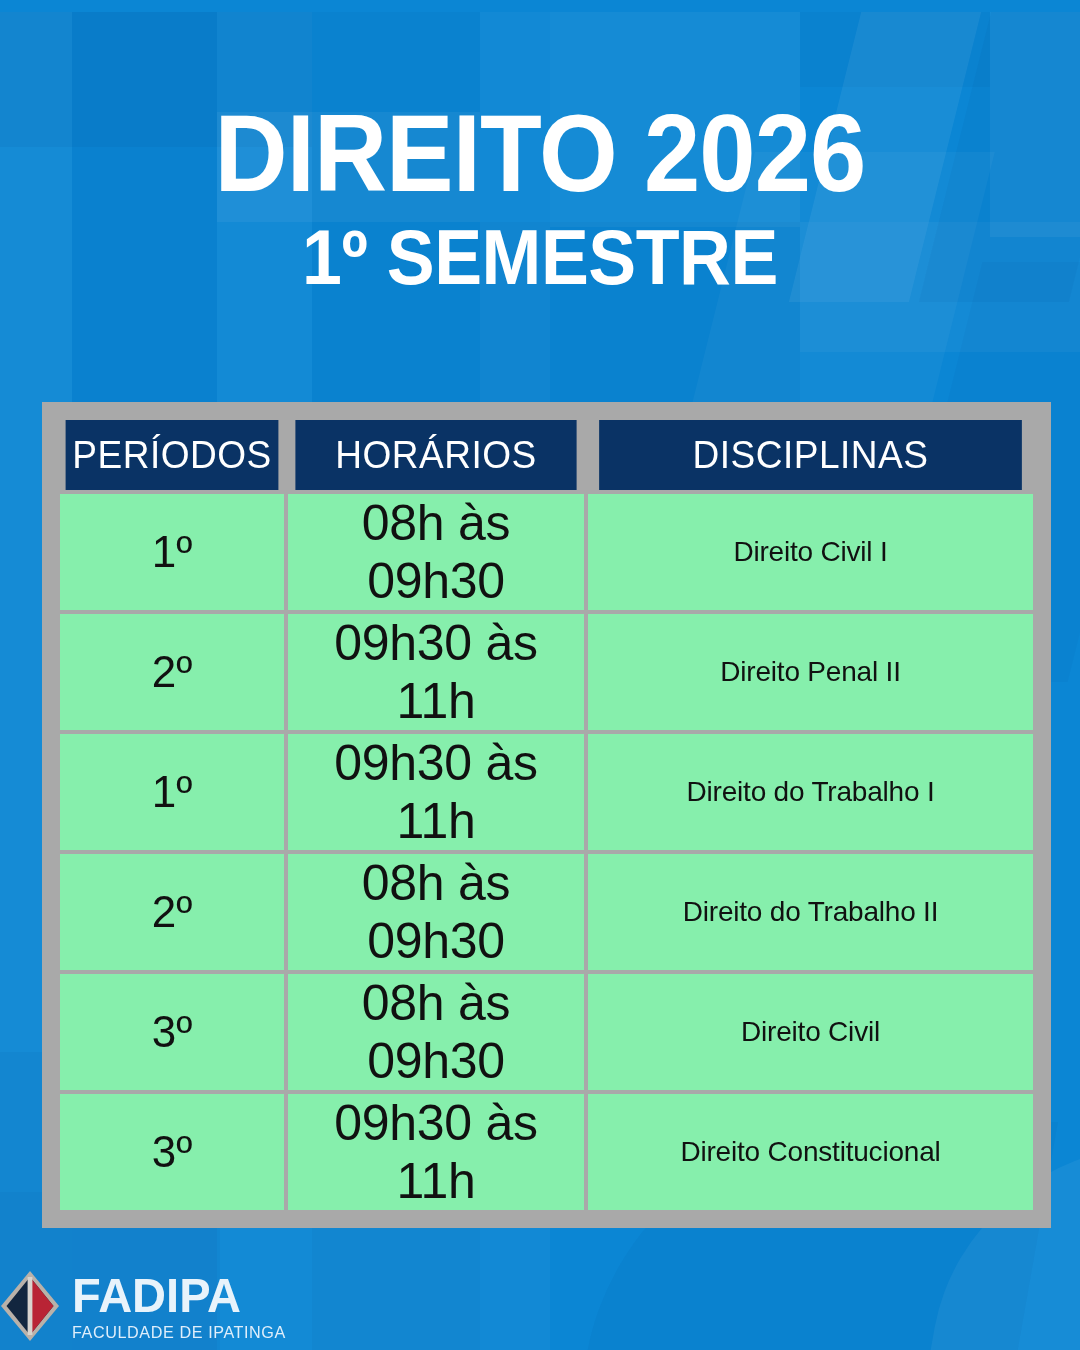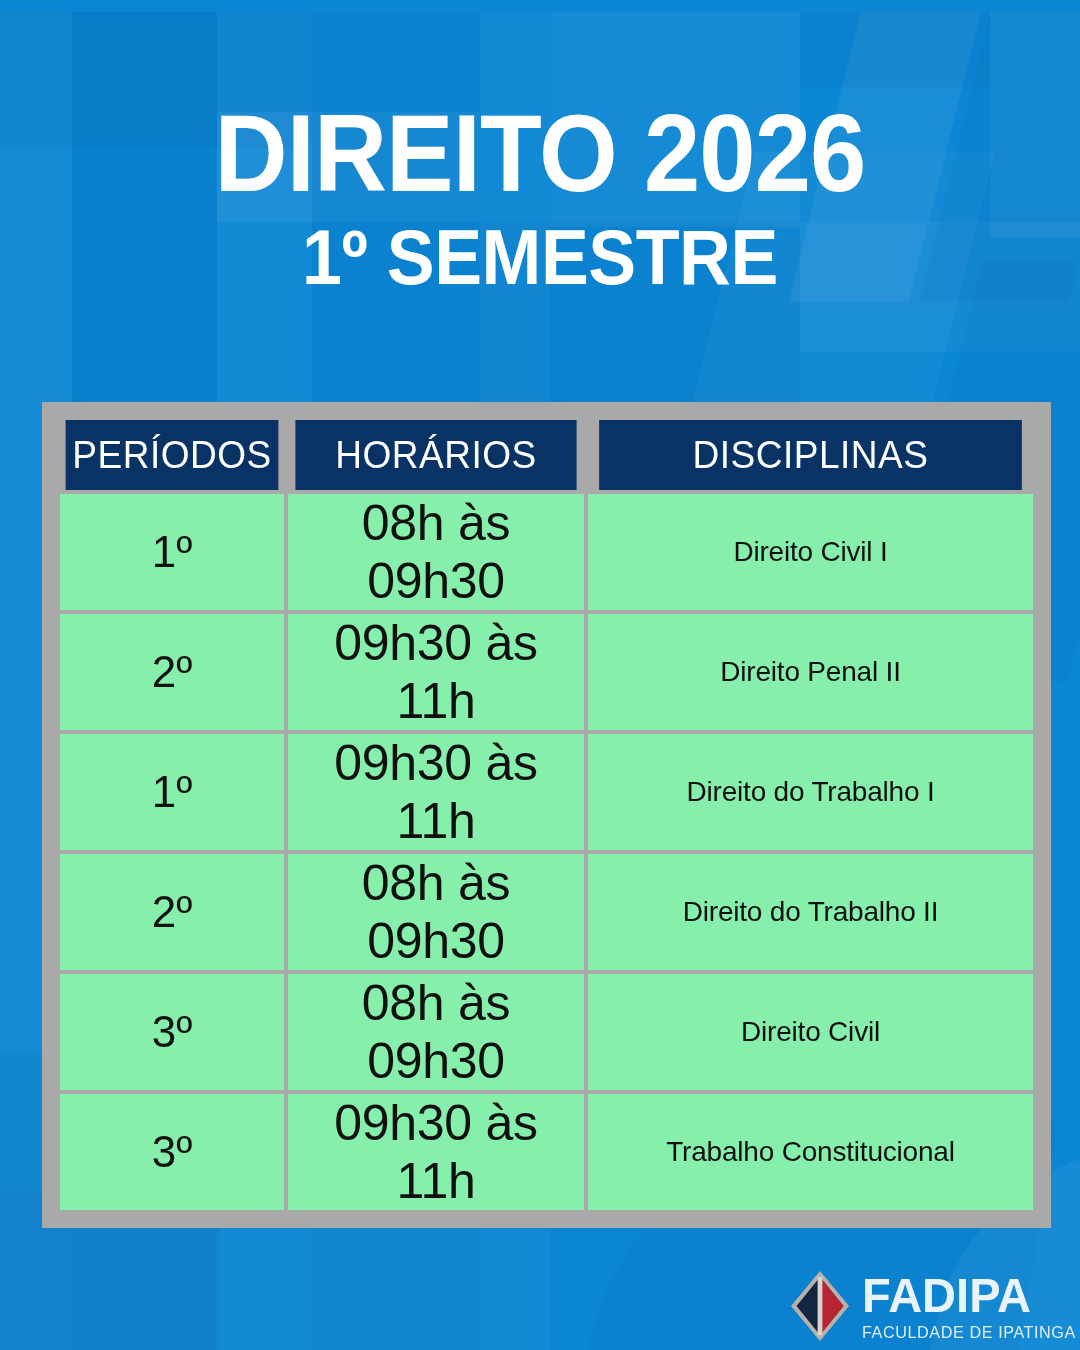--- a/index.html
+++ b/index.html
@@ -183,21 +183,21 @@
   tr.row-h2 td { height: 110px; }
 
   
   .logo {
     position: absolute;
     left: 0;
     top: 1258px;
     width: 1080px;
     display: flex;
     align-items: center;
-    justify-content: flex-end;
+    justify-content: flex-start;
     gap: 12px;
     z-index: 6;
   }
   .logo-mark {
     width: 60px;
     height: 72px;
     flex: 0 0 auto;
   }
   .logo-text {
     display: flex;
@@ -296,21 +296,21 @@
           <td class="cell-disciplina">Direito do Trabalho II</td>
         </tr>
         <tr class="row-h1">
           <td class="cell-periodo">3º</td>
           <td class="cell-horario">08h às 09h30</td>
           <td class="cell-disciplina">Direito Civil</td>
         </tr>
         <tr class="row-h2">
           <td class="cell-periodo">3º</td>
           <td class="cell-horario">09h30 às 11h</td>
-          <td class="cell-disciplina">Trabalho Constitucional</td>
+          <td class="cell-disciplina">Direito Constitucional</td>
         </tr>
       </tbody>
     </table>
   </div>
 
   <div class="logo">
     <svg class="logo-mark" viewBox="0 0 60 72">
       <polygon points="30,1 59,36 30,71 1,36" fill="#b9b1a9"></polygon>
       <polygon points="30,7 53.5,36 30,65 6.5,36" fill="#12263f"></polygon>
       <polygon points="30,7 53.5,36 30,65" fill="#b92435"></polygon>

